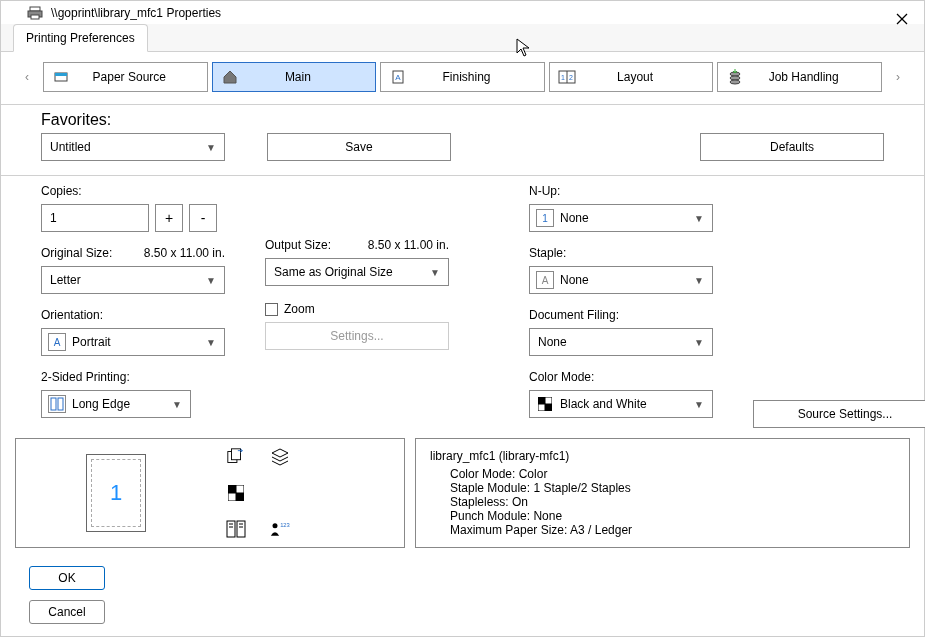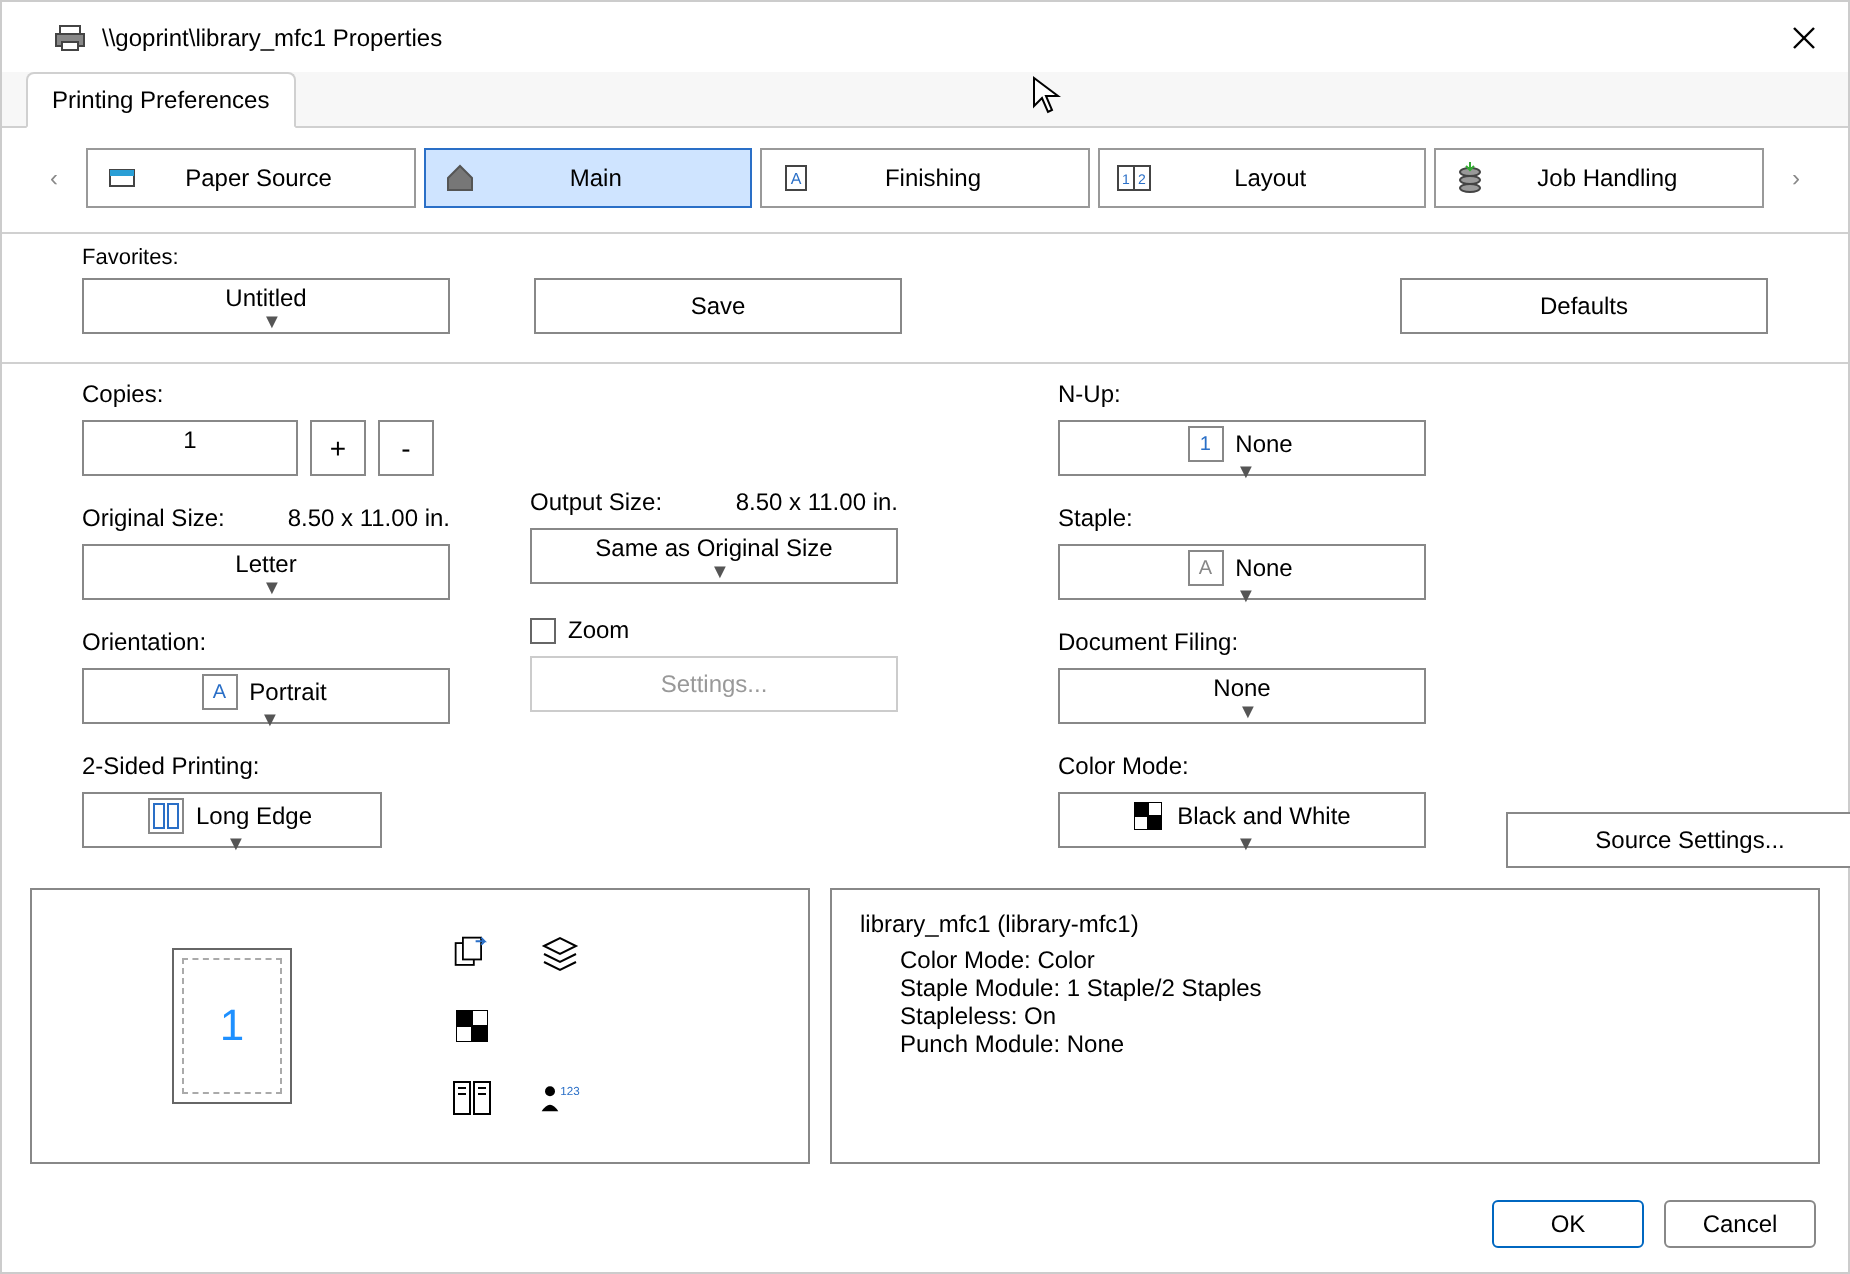--- a/index.html
+++ b/index.html
@@ -84,29 +84,28 @@
     border: 1px solid #2a6fc7;
   }
   .nav-btn .nb-icon { width:18px; display:flex; align-items:center; justify-content:center; }
   .nav-btn .nb-label { flex:1; text-align:center; padding-right:18px; }
   .favorites-row {
     display:flex; align-items:flex-end; gap:22px;
     padding: 6px 40px 14px;
     border-bottom: 1px solid #d0d0d0;
   }
   .fav-block { display:flex; flex-direction:column; gap:4px; }
-  .fav-block label { font-size:11px; }
+  .fav-block label { font-size:16px; }
   .select, .txt {
     height: 28px;
     border: 1px solid #888;
     background:#fff;
-    padding: 2px 8px;
+    padding: 12px 8px;
     display:flex; align-items:center; justify-content:space-between;
     cursor:pointer;
-    flex-direction:column;
   }
   .select.small-icon { padding-left:6px; }
   .select .ic { width:18px; height:18px; border:1px solid #888; margin-right:6px; display:flex;align-items:center;justify-content:center; font-size:10px; color:#2a6fc7;}
   .select .caret { color:#555; font-size:10px; margin-left:6px;}
   .txt { justify-content:flex-start; }
   .big-btn {
     height:28px; border:1px solid #888; background:#fff;
     display:flex;align-items:center;justify-content:center;
     cursor:pointer;
   }
@@ -149,21 +148,22 @@
     content:""; position:absolute; inset:4px; border:1px dashed #aaa;
   }
   .preview-page .num { color:#1e90ff; font-size:22px; position:relative; }
   .icon-grid { display:grid; grid-template-columns: 32px 32px; gap:16px 12px; }
   .mini-icon { width:20px; height:20px; display:flex;align-items:center;justify-content:center; }
   .preview-pane.right { flex:1; padding:10px 14px; flex-direction:column; align-items:flex-start;}
   .info-title { margin-bottom:4px; }
   .info-line { padding-left:20px; }
   .footer {
     display:flex; justify-content:flex-end; gap:10px;
-    padding: 8px 16px 12px;
+    padding: 8px 28px 12px;
+    flex-direction: column;
   }
   .footer .btn {
     width:76px; height:24px; border:1px solid #888; background:#fff;
     display:flex;align-items:center;justify-content:center; cursor:pointer;
     border-radius:3px;
   }
   .footer .btn.primary { border:1px solid #0067c0; }
   .cursor-img {
     position:absolute; left:516px; top:38px; pointer-events:none; font-size:16px;
   }
@@ -437,20 +437,21 @@
             </svg>
           </span>
       </div>
     </div>
     <div class="preview-pane right">
       <div class="info-title">library_mfc1 (library-mfc1)</div>
       <div class="info-line">Color Mode: Color</div>
       <div class="info-line">Staple Module: 1 Staple/2 Staples</div>
       <div class="info-line">Stapleless: On</div>
       <div class="info-line">Punch Module: None</div>
+      <div class="info-line">Maximum Paper Size: A3 / Ledger</div>
     </div>
   </div>
 
   <div class="footer">
     <div class="btn primary">
       <span>OK</span>
     </div>
     <div class="btn">
       <span>Cancel</span>
     </div>

